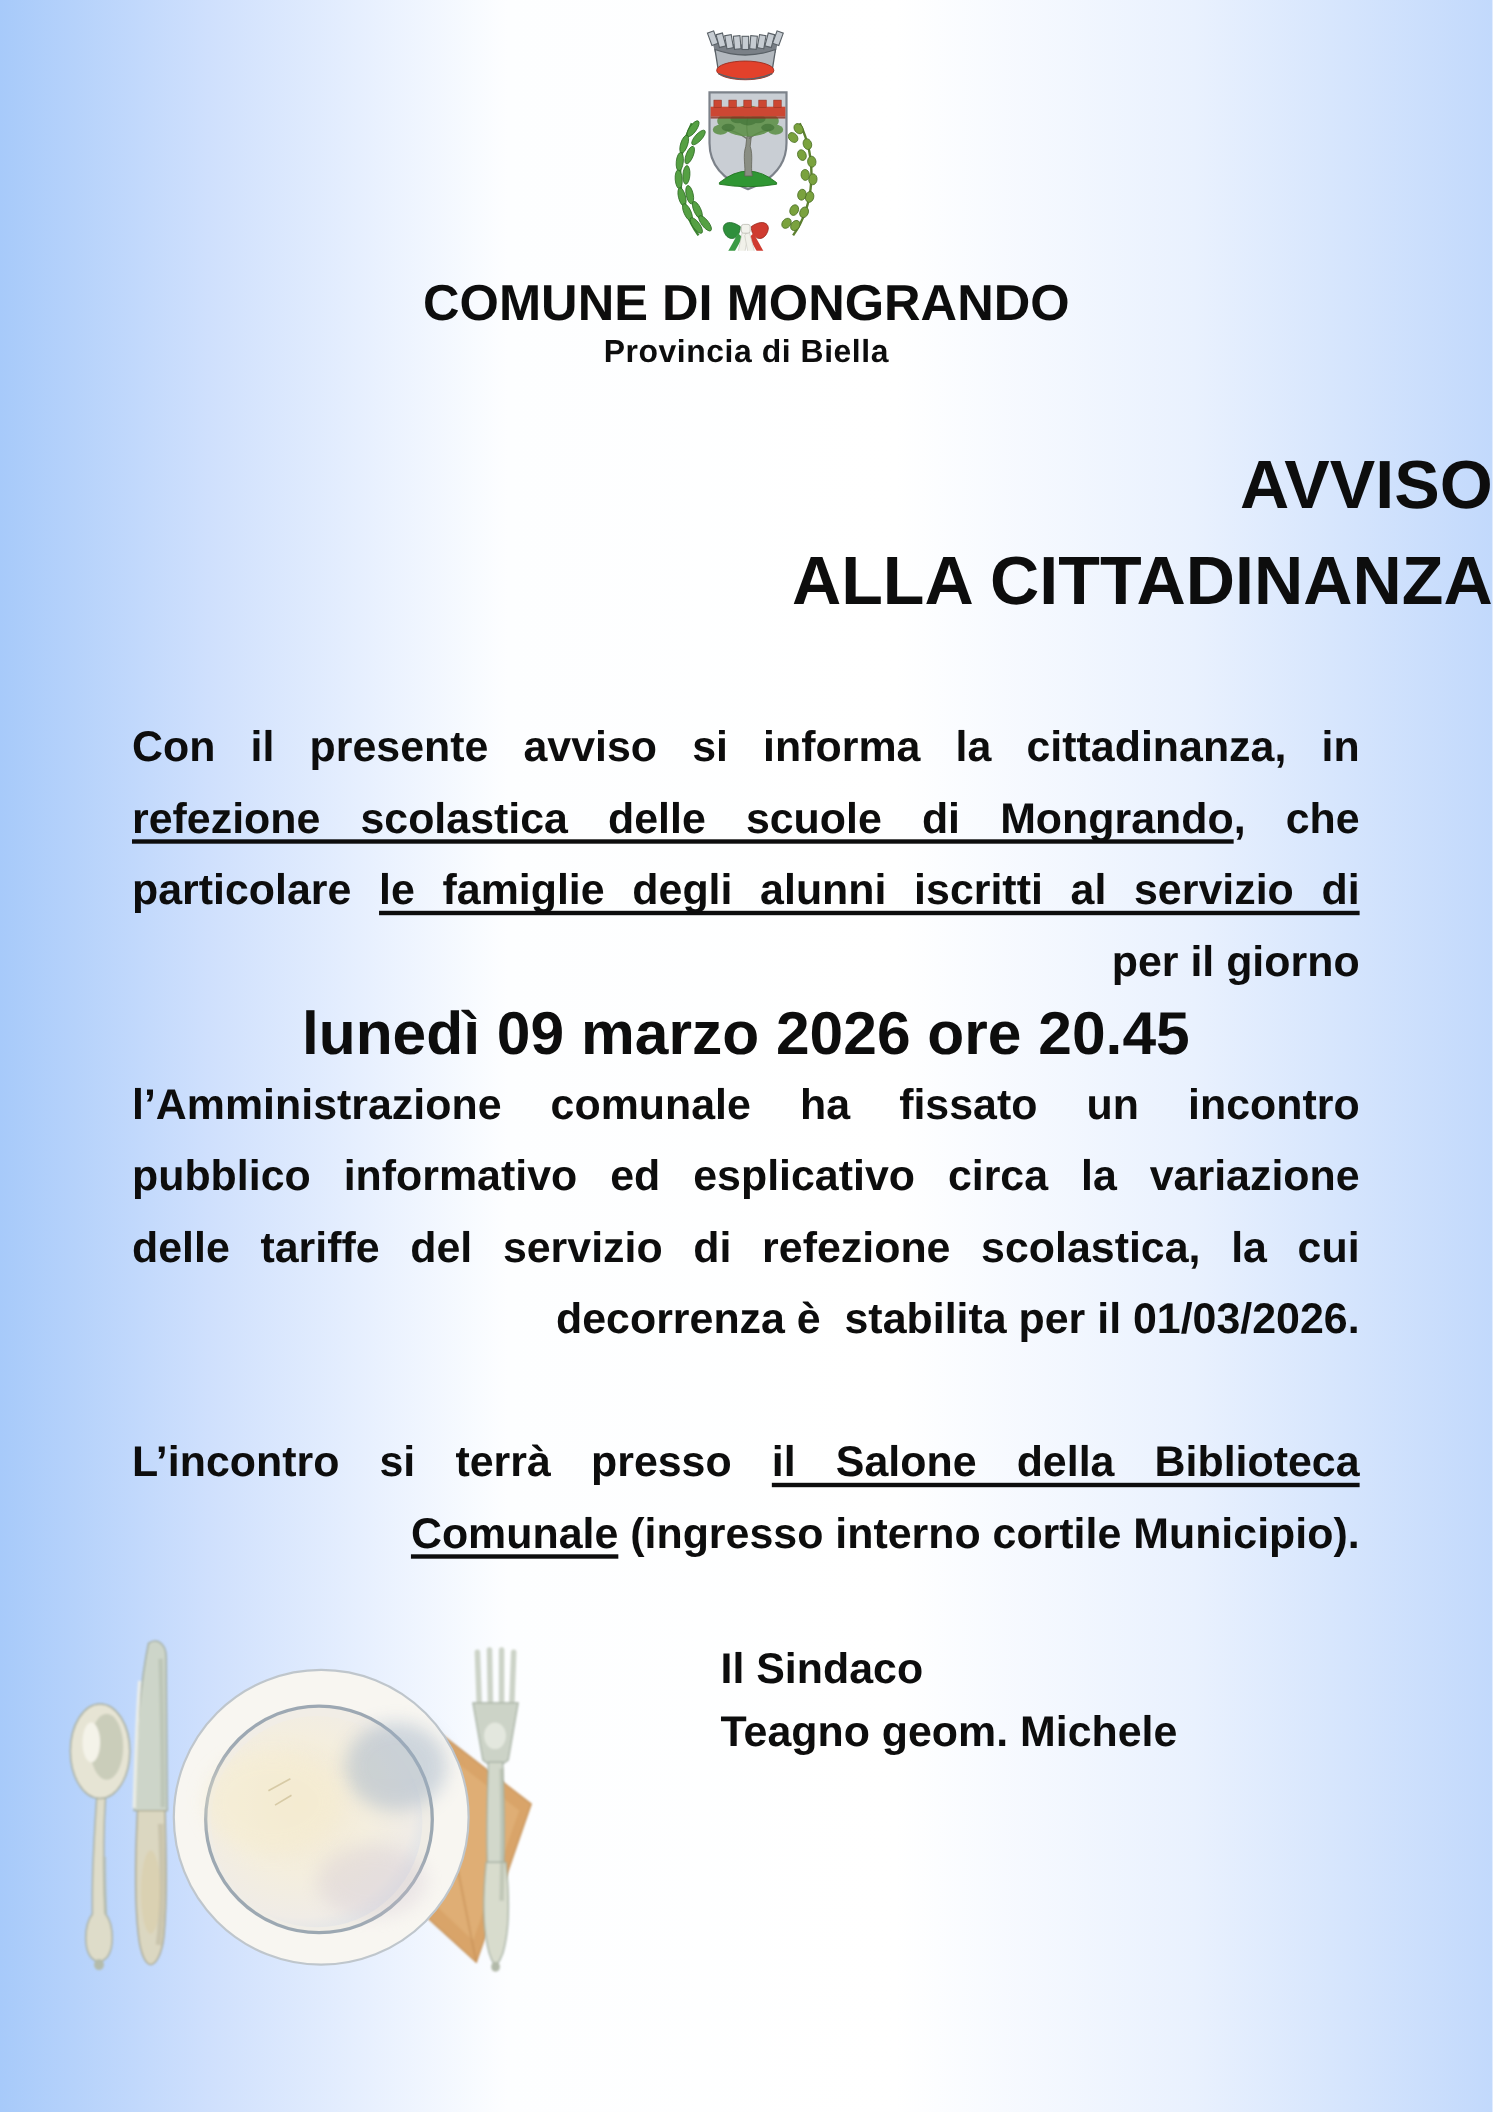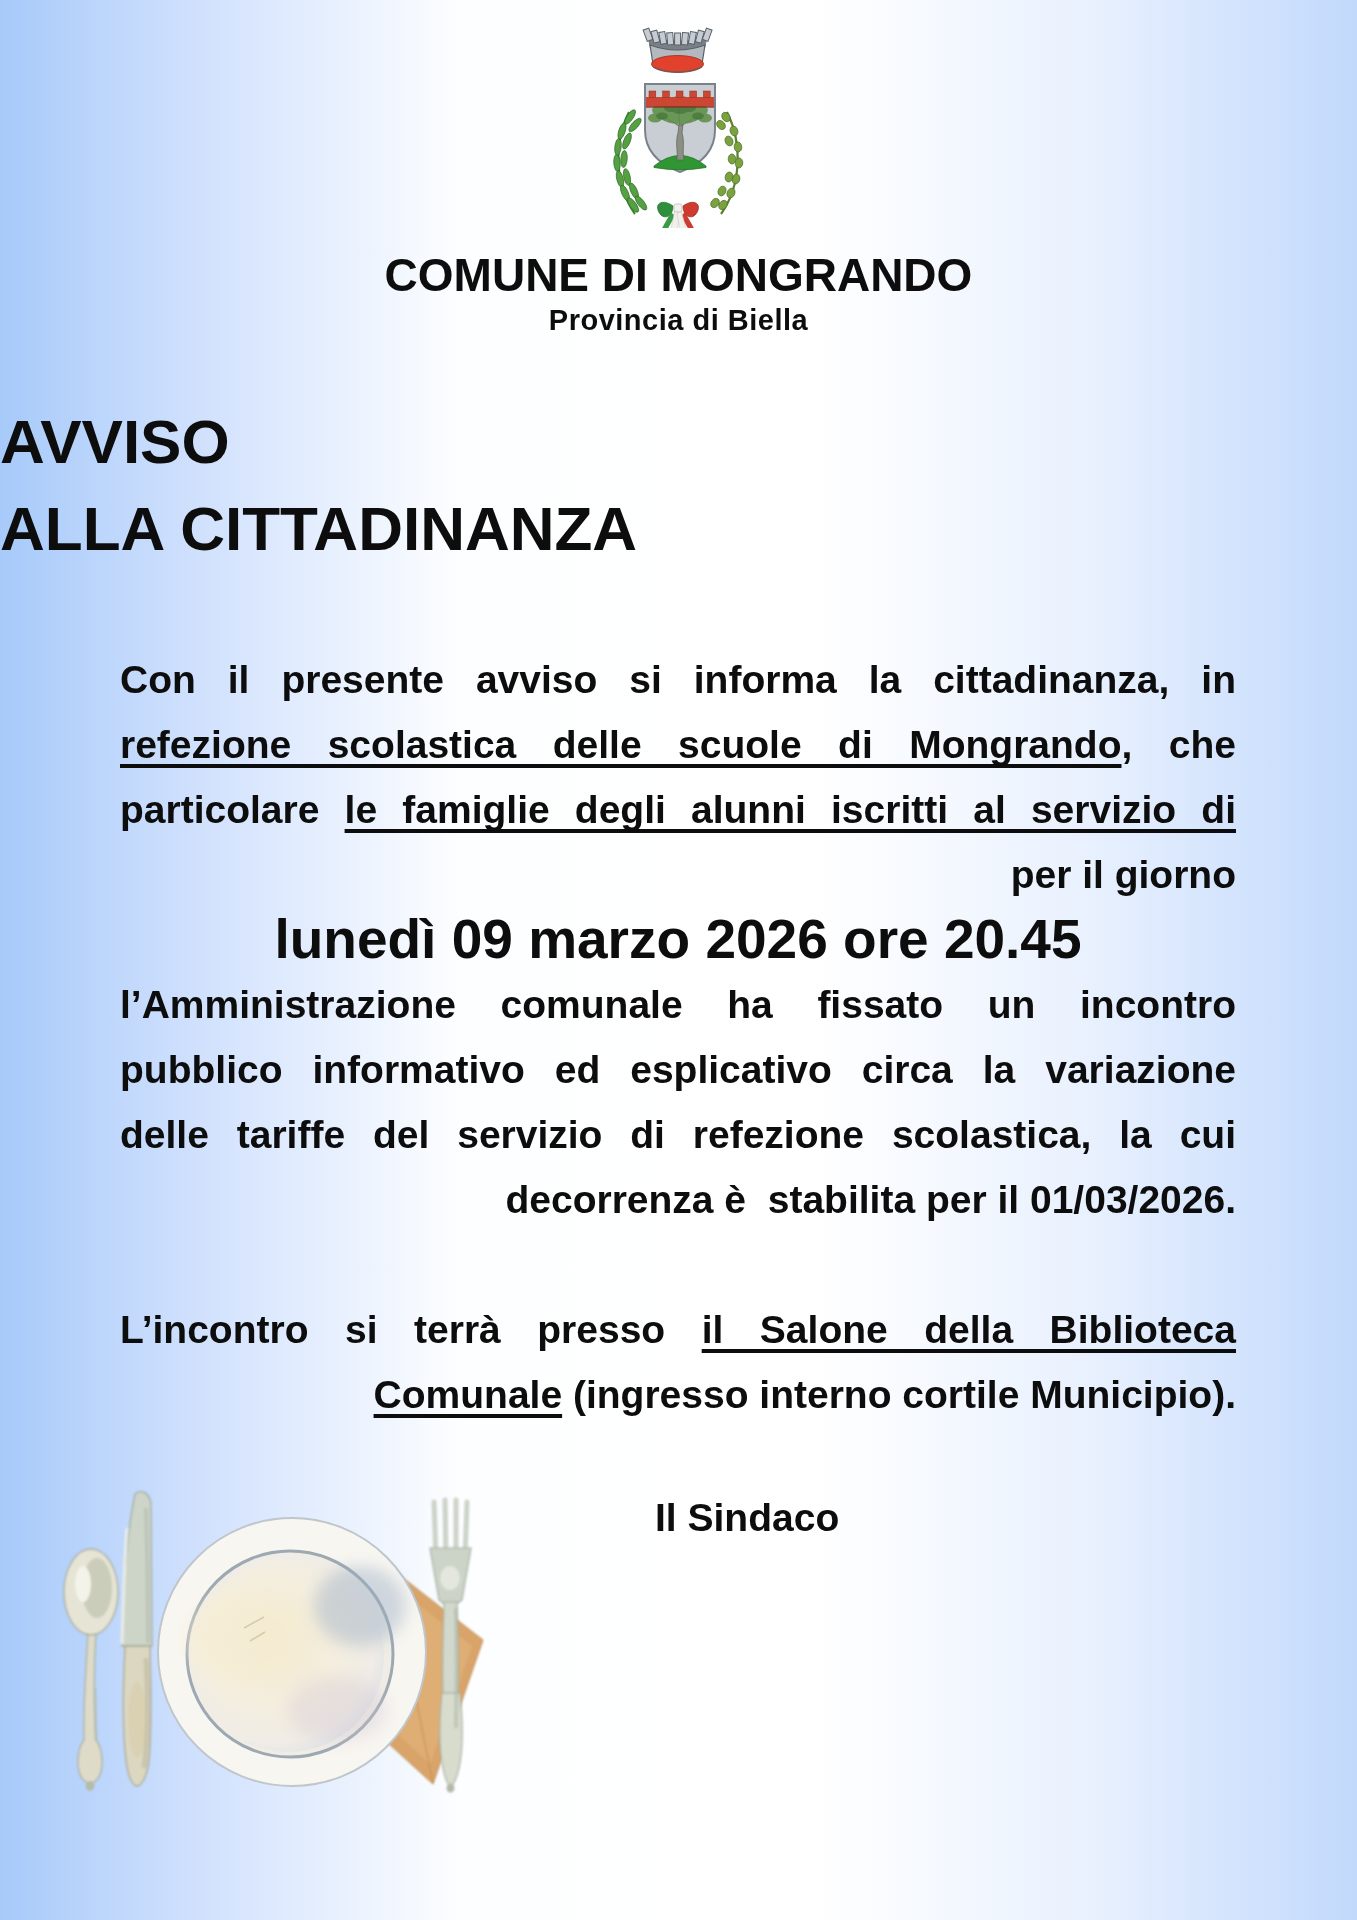--- a/index.html
+++ b/index.html
@@ -17,21 +17,21 @@
   .muni{
     position:absolute;left:0;top:248px;width:1357px;
     text-align:center;font-size:46px;line-height:54px;font-weight:700;
   }
   .prov{
     position:absolute;left:0;top:302px;width:1357px;
     text-align:center;font-size:29px;line-height:36px;font-weight:700;letter-spacing:.5px;
   }
   .big-title{
     position:absolute;left:0;top:398px;width:1357px;
-    text-align:left;font-size:62px;line-height:87px;font-weight:700;
+    text-align:right;font-size:62px;line-height:87px;font-weight:700;
   }
   .body-block{
     position:absolute;left:120px;top:647px;width:1116px;
     font-size:39px;line-height:65px;font-weight:700;
   }
   .ln{min-height:65px;text-align:right;}
   .jf{text-align:justify;text-align-last:justify;}
   .center{text-align:left;text-align-last:center;font-size:55px;}
   .u{
     text-decoration:underline;
@@ -166,20 +166,21 @@
     <div class="ln jf">pubblico informativo ed esplicativo circa la variazione</div>
     <div class="ln jf">delle tariffe del servizio di refezione scolastica, la cui</div>
     <div class="ln">decorrenza è&nbsp; stabilita per il 01/03/2026.</div>
     <div class="ln"></div>
     <div class="ln jf"><span>L’incontro si terrà presso</span> <span class="u">il Salone della Biblioteca</span></div>
     <div class="ln"><span class="u">Comunale</span> <span>(ingresso interno cortile Municipio).</span></div>
   </div>
 
   <div class="sig">
     <div>Il Sindaco</div>
+    <div>Teagno geom. Michele</div>
   </div>
 
   <svg class="placesetting" viewBox="0 0 460 332" aria-hidden="true">
     <defs>
       <radialGradient id="well" cx="42%" cy="42%" r="65%">
         <stop offset="0%" stop-color="#f2e8d0"></stop>
         <stop offset="50%" stop-color="#f4eede"></stop>
         <stop offset="82%" stop-color="#f0ece6"></stop>
         <stop offset="100%" stop-color="#dde2e8"></stop>
       </radialGradient>

